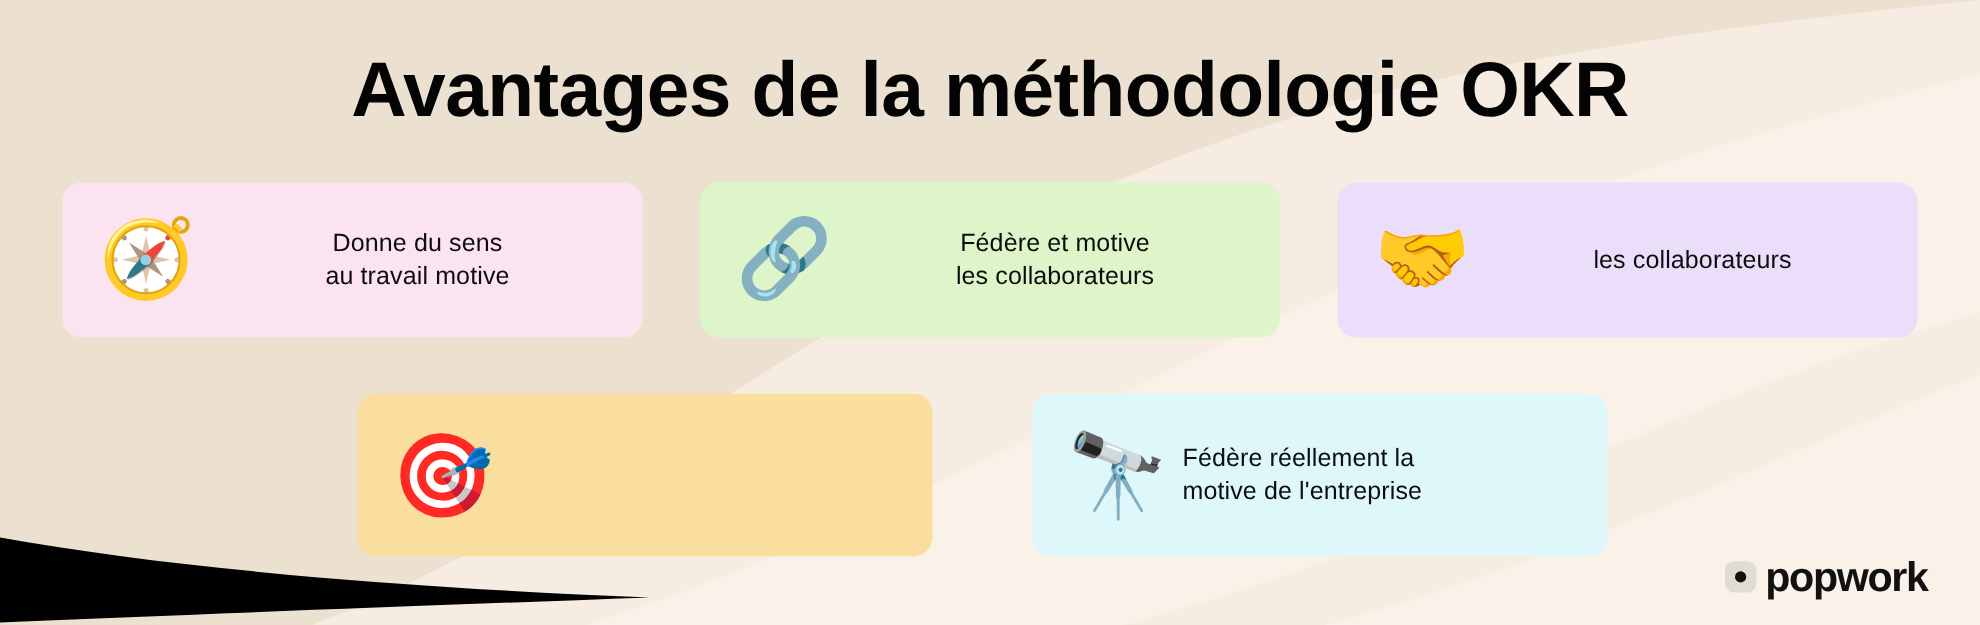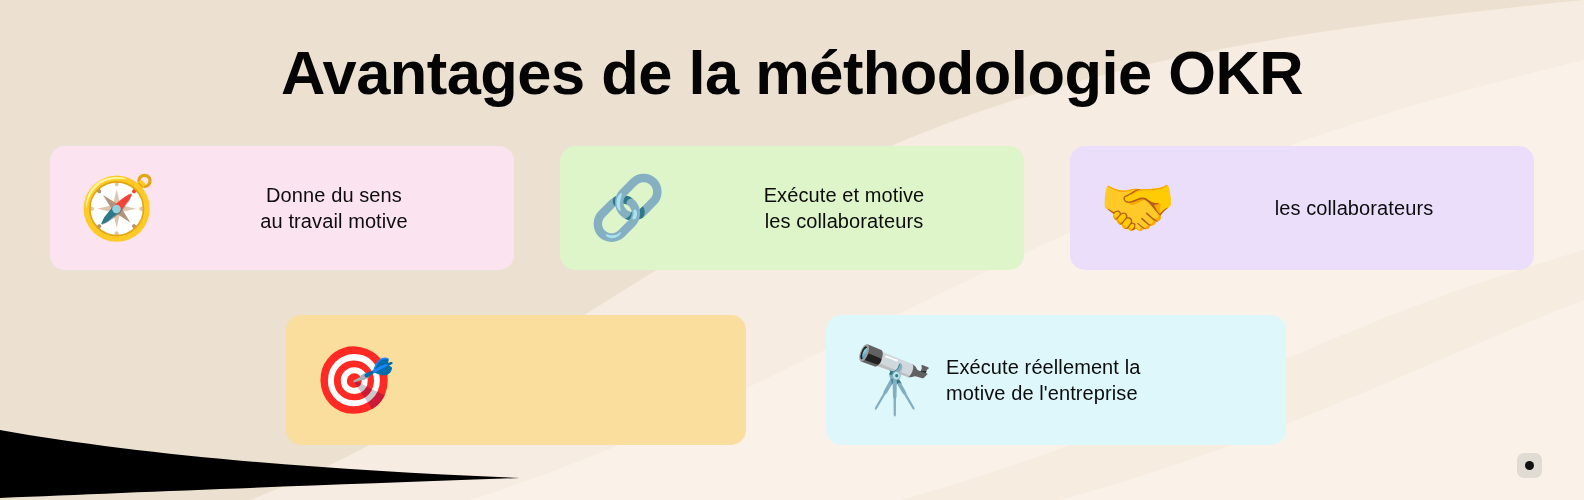--- a/index.html
+++ b/index.html
@@ -166,21 +166,21 @@
       <div class="card-icon">🧭</div>
       <div class="card-text align-center">
         <span class="line">Donne du sens</span>
         <span class="line">au travail motive</span>
       </div>
     </div>
 
     <div class="card c-green">
       <div class="card-icon">🔗</div>
       <div class="card-text align-center">
-        <span class="line">Exécute et motive</span>
+        <span class="line">Fédère et motive</span>
         <span class="line">les collaborateurs</span>
       </div>
     </div>
 
     <div class="card c-purple">
       <div class="card-icon">🤝</div>
       <div class="card-text align-center">
         <span class="line">les collaborateurs</span>
       </div>
     </div>
@@ -189,26 +189,27 @@
 
   <div class="row row-2">
 
     <div class="card c-yellow">
       <div class="card-icon">🎯</div>
     </div>
 
     <div class="card c-cyan">
       <div class="card-icon">🔭</div>
       <div class="card-text align-left">
-        <span class="line">Exécute réellement la</span>
+        <span class="line">Fédère réellement la</span>
         <span class="line">motive de l'entreprise</span>
       </div>
     </div>
 
   </div>
 
   <div class="logo">
     <span class="logo-mark">
       <span class="dot"></span>
     </span>
+    <span class="logo-word">popwork</span>
   </div>
 
 </div>
 
 </body></html>

